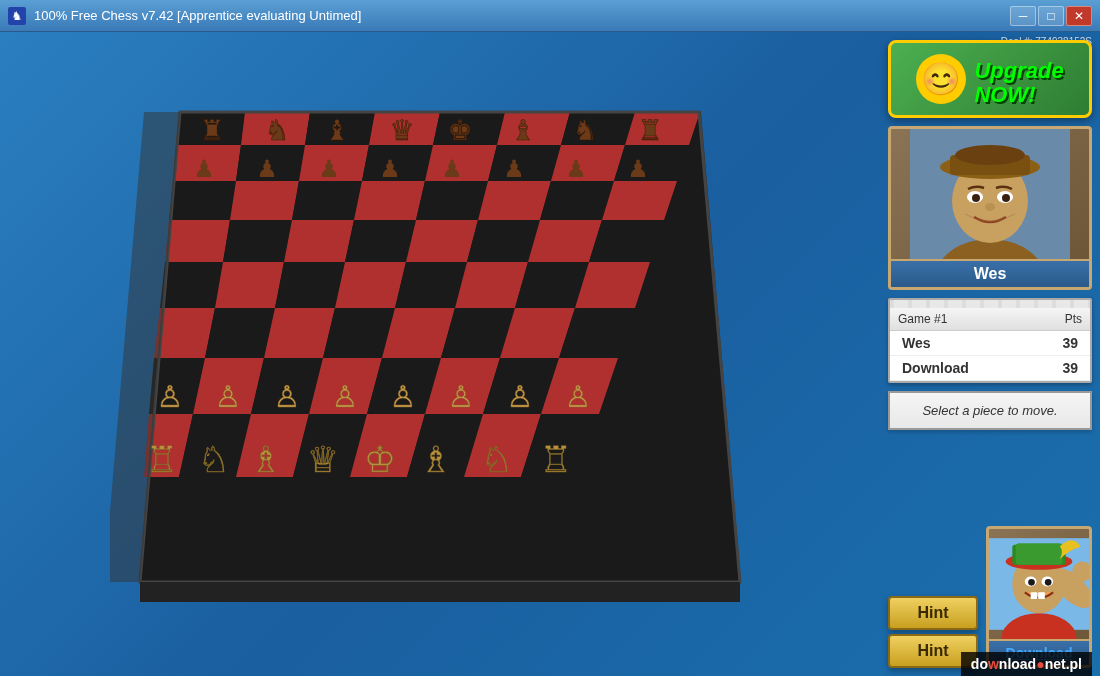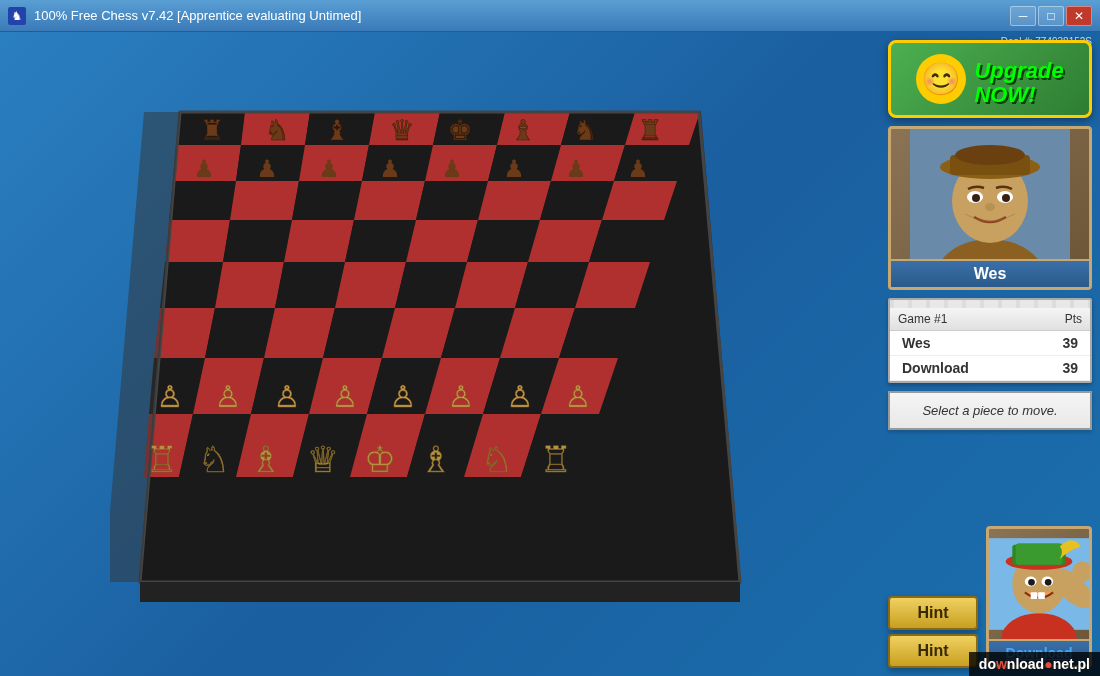--- a/index.html
+++ b/index.html
@@ -251,21 +251,21 @@
       right: 8px;
       color: white;
       font-size: 10px;
       opacity: 0.8;
     }
 
     
     .watermark {
       position: absolute;
       bottom: 0;
-      right: 0;
+      right: 8px;
       background: rgba(0,0,0,0.8);
       padding: 4px 10px;
       display: flex;
       align-items: center;
       gap: 4px;
     }
 
     
     .board-wrapper {
       position: relative;

